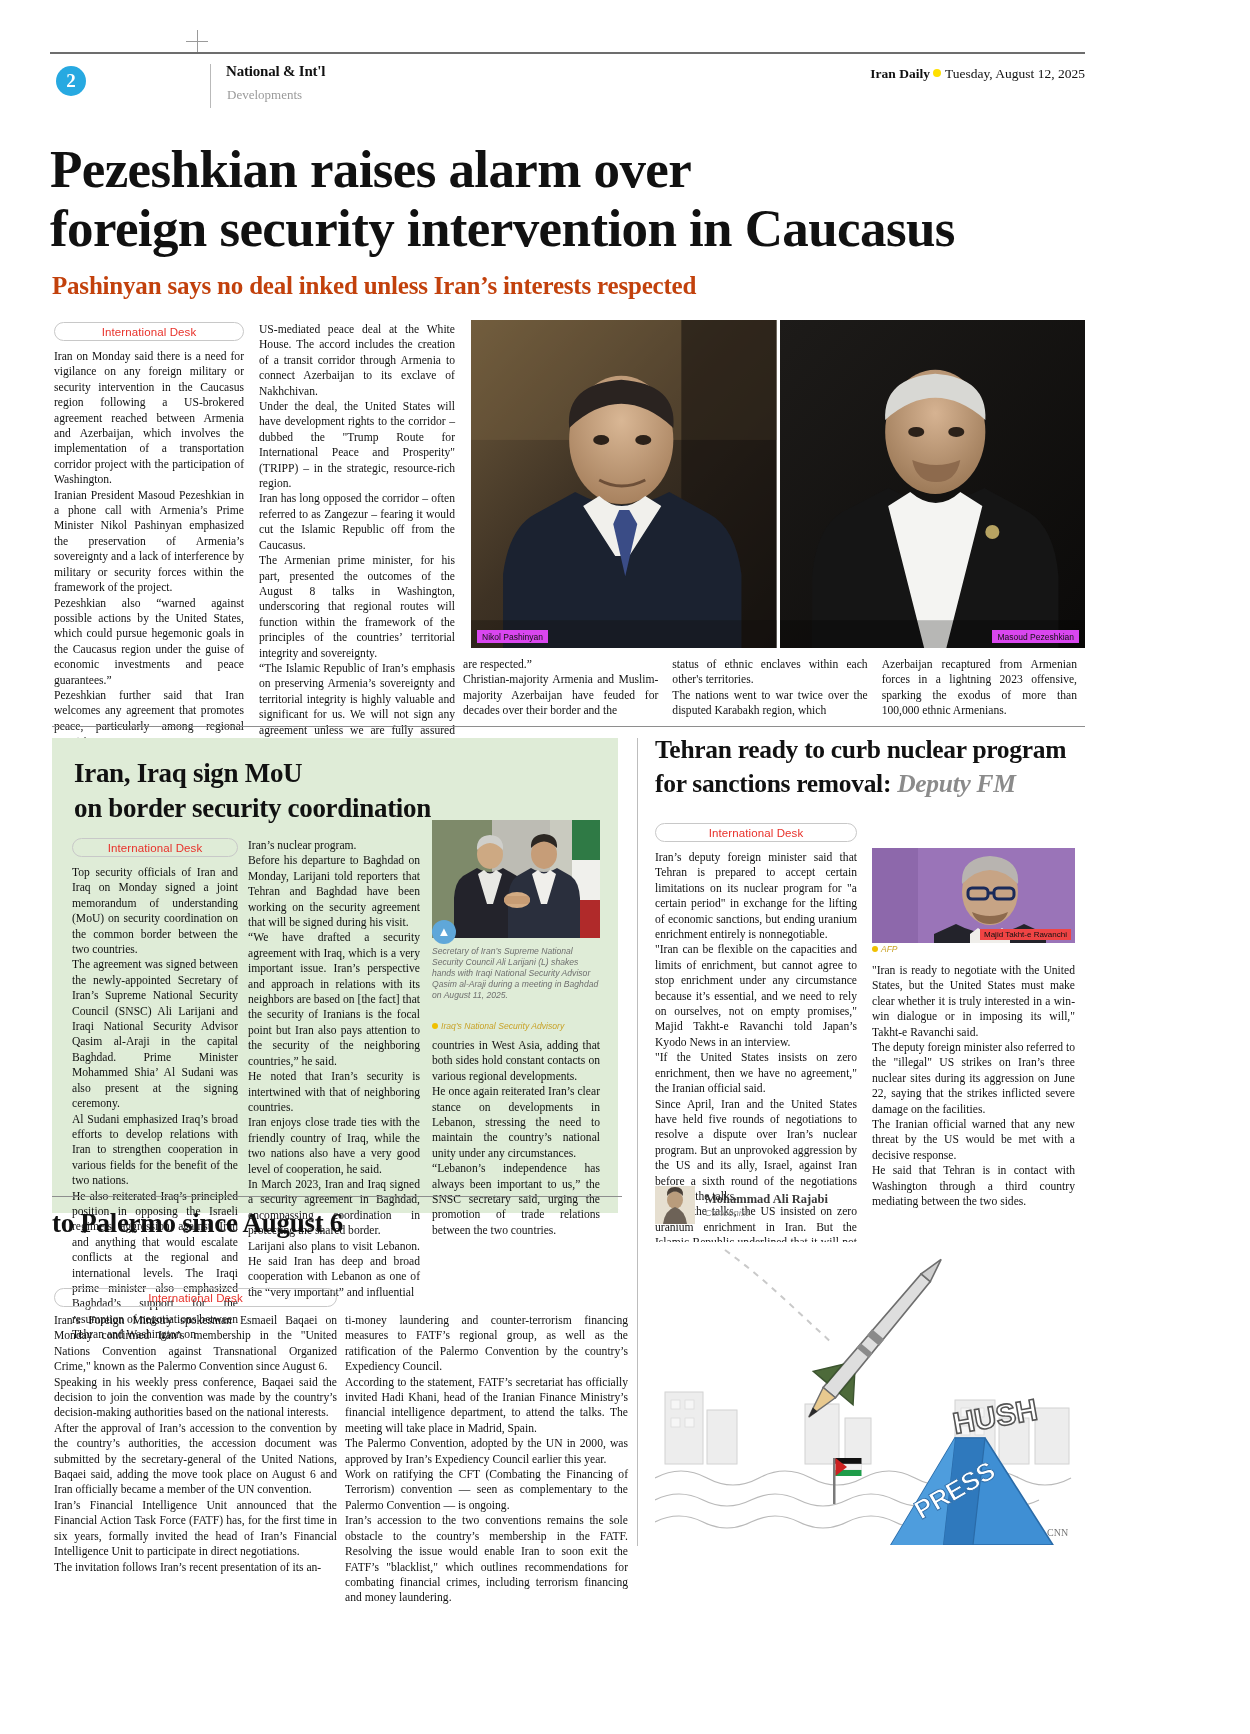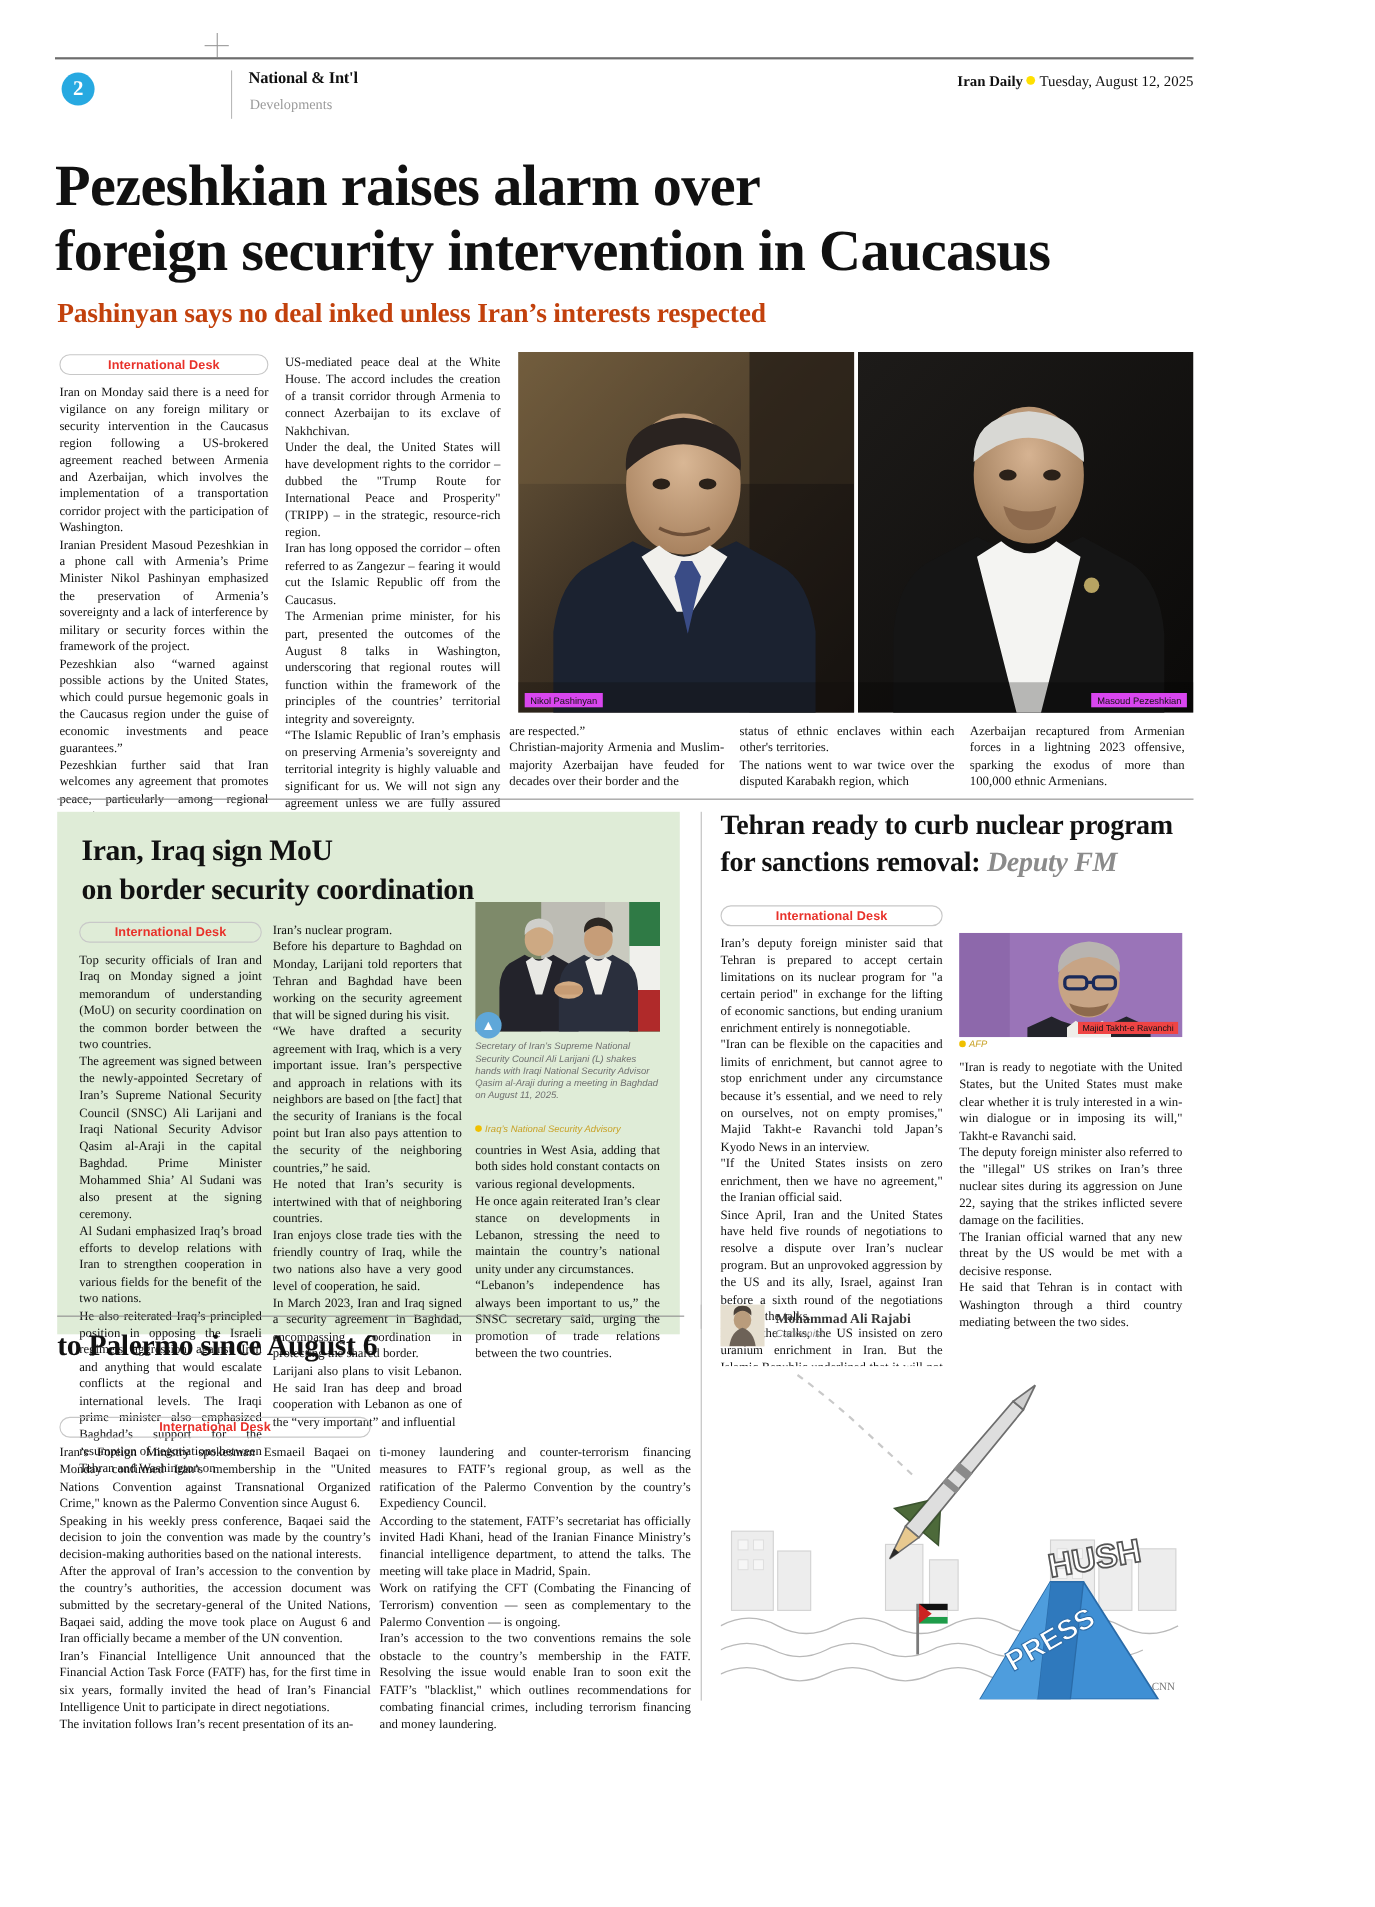--- a/index.html
+++ b/index.html
@@ -64,21 +64,21 @@
     position: absolute; left: 52px; top: 272px; width: 1035px;
     font-size: 25px; font-weight: bold; color: #c2410c;
     letter-spacing: -0.2px;
     font-family: "Liberation Serif", serif;
   }
 
   
   .desk-pill {
     border: 1px solid #c8c8c8; border-radius: 11px;
     height: 19px; display: flex; align-items: center; justify-content: center;
-    color: #e8312a; font-weight: bold; font-size: 11.5px;
+    color: #e8312a; font-weight: normal; font-size: 11.5px;
     font-family: "Liberation Sans", sans-serif;
     letter-spacing: 0.1px;
     text-align: right;
   }
 
   
   .col { font-size: 11.6px; line-height: 1.33; text-align: justify; }
   .col p { margin: 0; }
 
   
@@ -496,20 +496,21 @@
         <p>Speaking in his weekly press conference, Baqaei said the decision to join the convention was made by the country’s decision-making authorities based on the national interests.</p>
         <p>After the approval of Iran’s accession to the convention by the country’s authorities, the accession document was submitted by the secretary-general of the United Nations, Baqaei said, adding the move took place on August 6 and Iran officially became a member of the UN convention.</p>
         <p>Iran’s Financial Intelligence Unit announced that the Financial Action Task Force (FATF) has, for the first time in six years, formally invited the head of Iran’s Financial Intelligence Unit to participate in direct negotiations.</p>
         <p>The invitation follows Iran’s recent presentation of its an-</p>
       </div>
   </div>
   <div class="baq-col2">
     <div class="col">
         <p>ti-money laundering and counter-terrorism financing measures to FATF’s regional group, as well as the ratification of the Palermo Convention by the country’s Expediency Council.</p>
         <p>According to the statement, FATF’s secretariat has officially invited Hadi Khani, head of the Iranian Finance Ministry’s financial intelligence department, to attend the talks. The meeting will take place in Madrid, Spain.</p>
+        <p>The Palermo Convention, adopted by the UN in 2000, was approved by Iran’s Expediency Council earlier this year.</p>
         <p>Work on ratifying the CFT (Combating the Financing of Terrorism) convention — seen as complementary to the Palermo Convention — is ongoing.</p>
         <p>Iran’s accession to the two conventions remains the sole obstacle to the country’s membership in the FATF. Resolving the issue would enable Iran to soon exit the FATF’s "blacklist," which outlines recommendations for combating financial crimes, including terrorism financing and money laundering.</p>
       </div>
   </div>
 
   <div class="vline" style="left:637px; top:1186px; height:360px;"></div>
 
 </div>
 
 </body></html>

